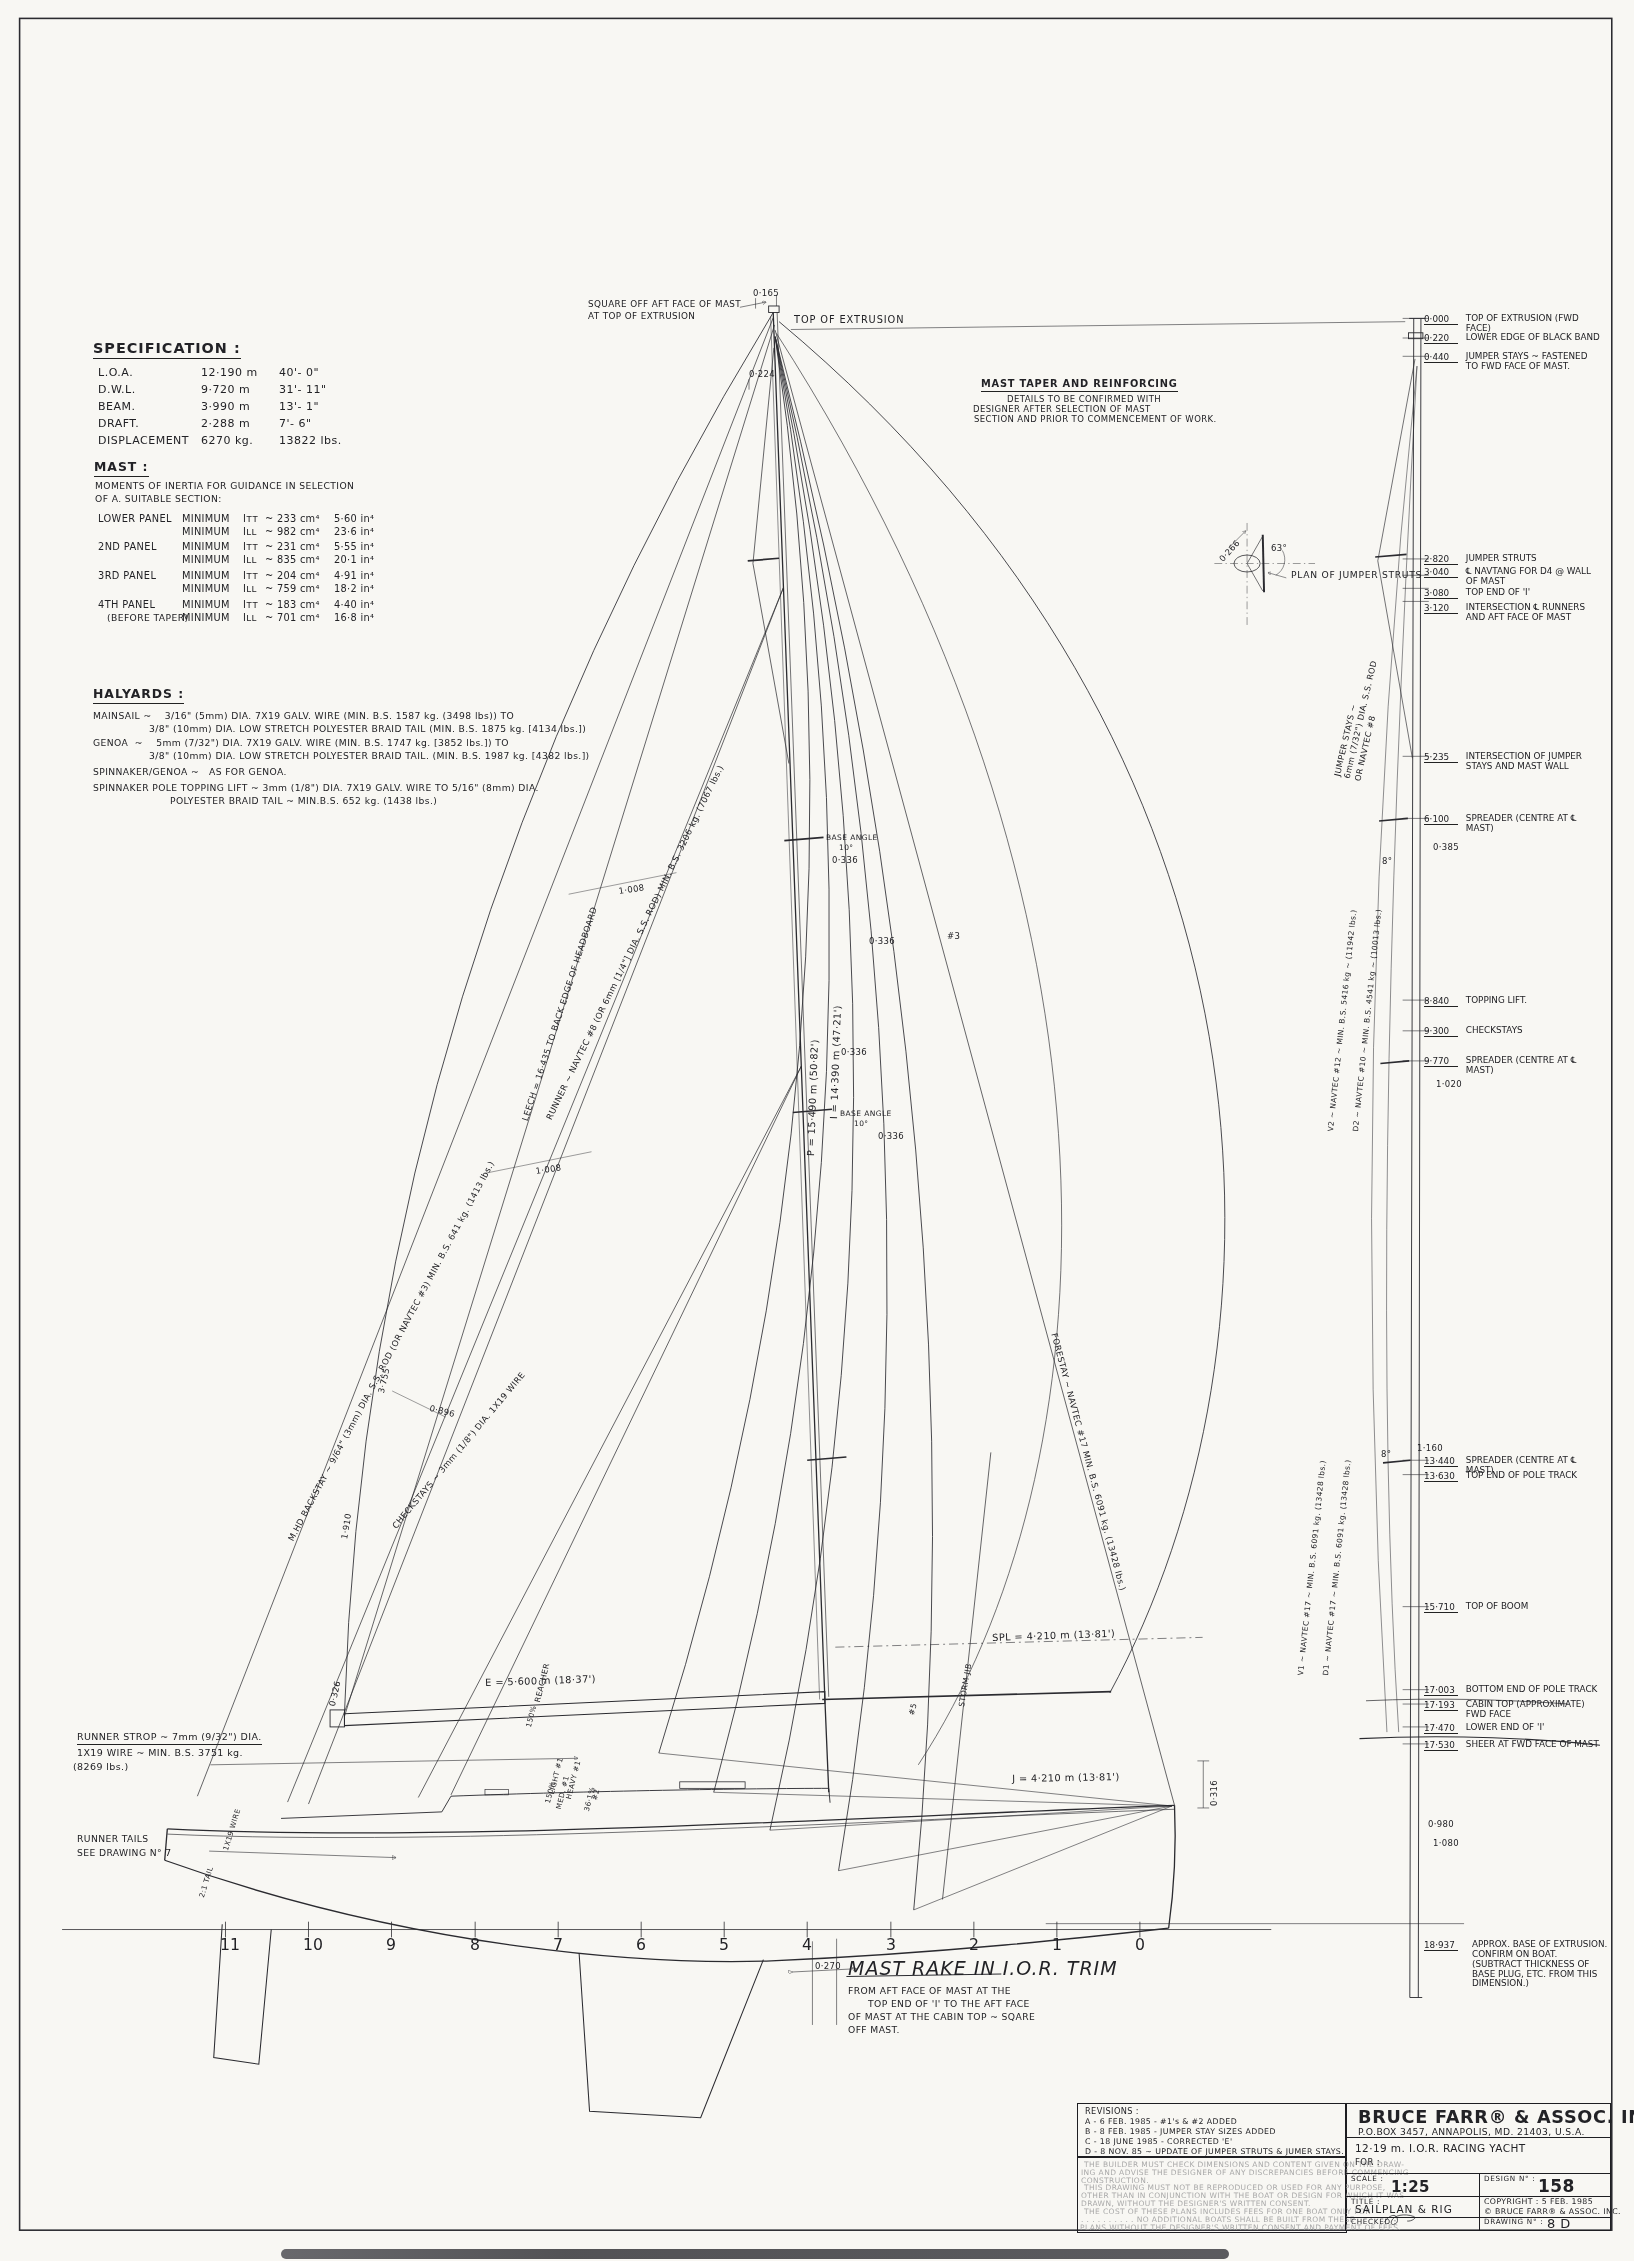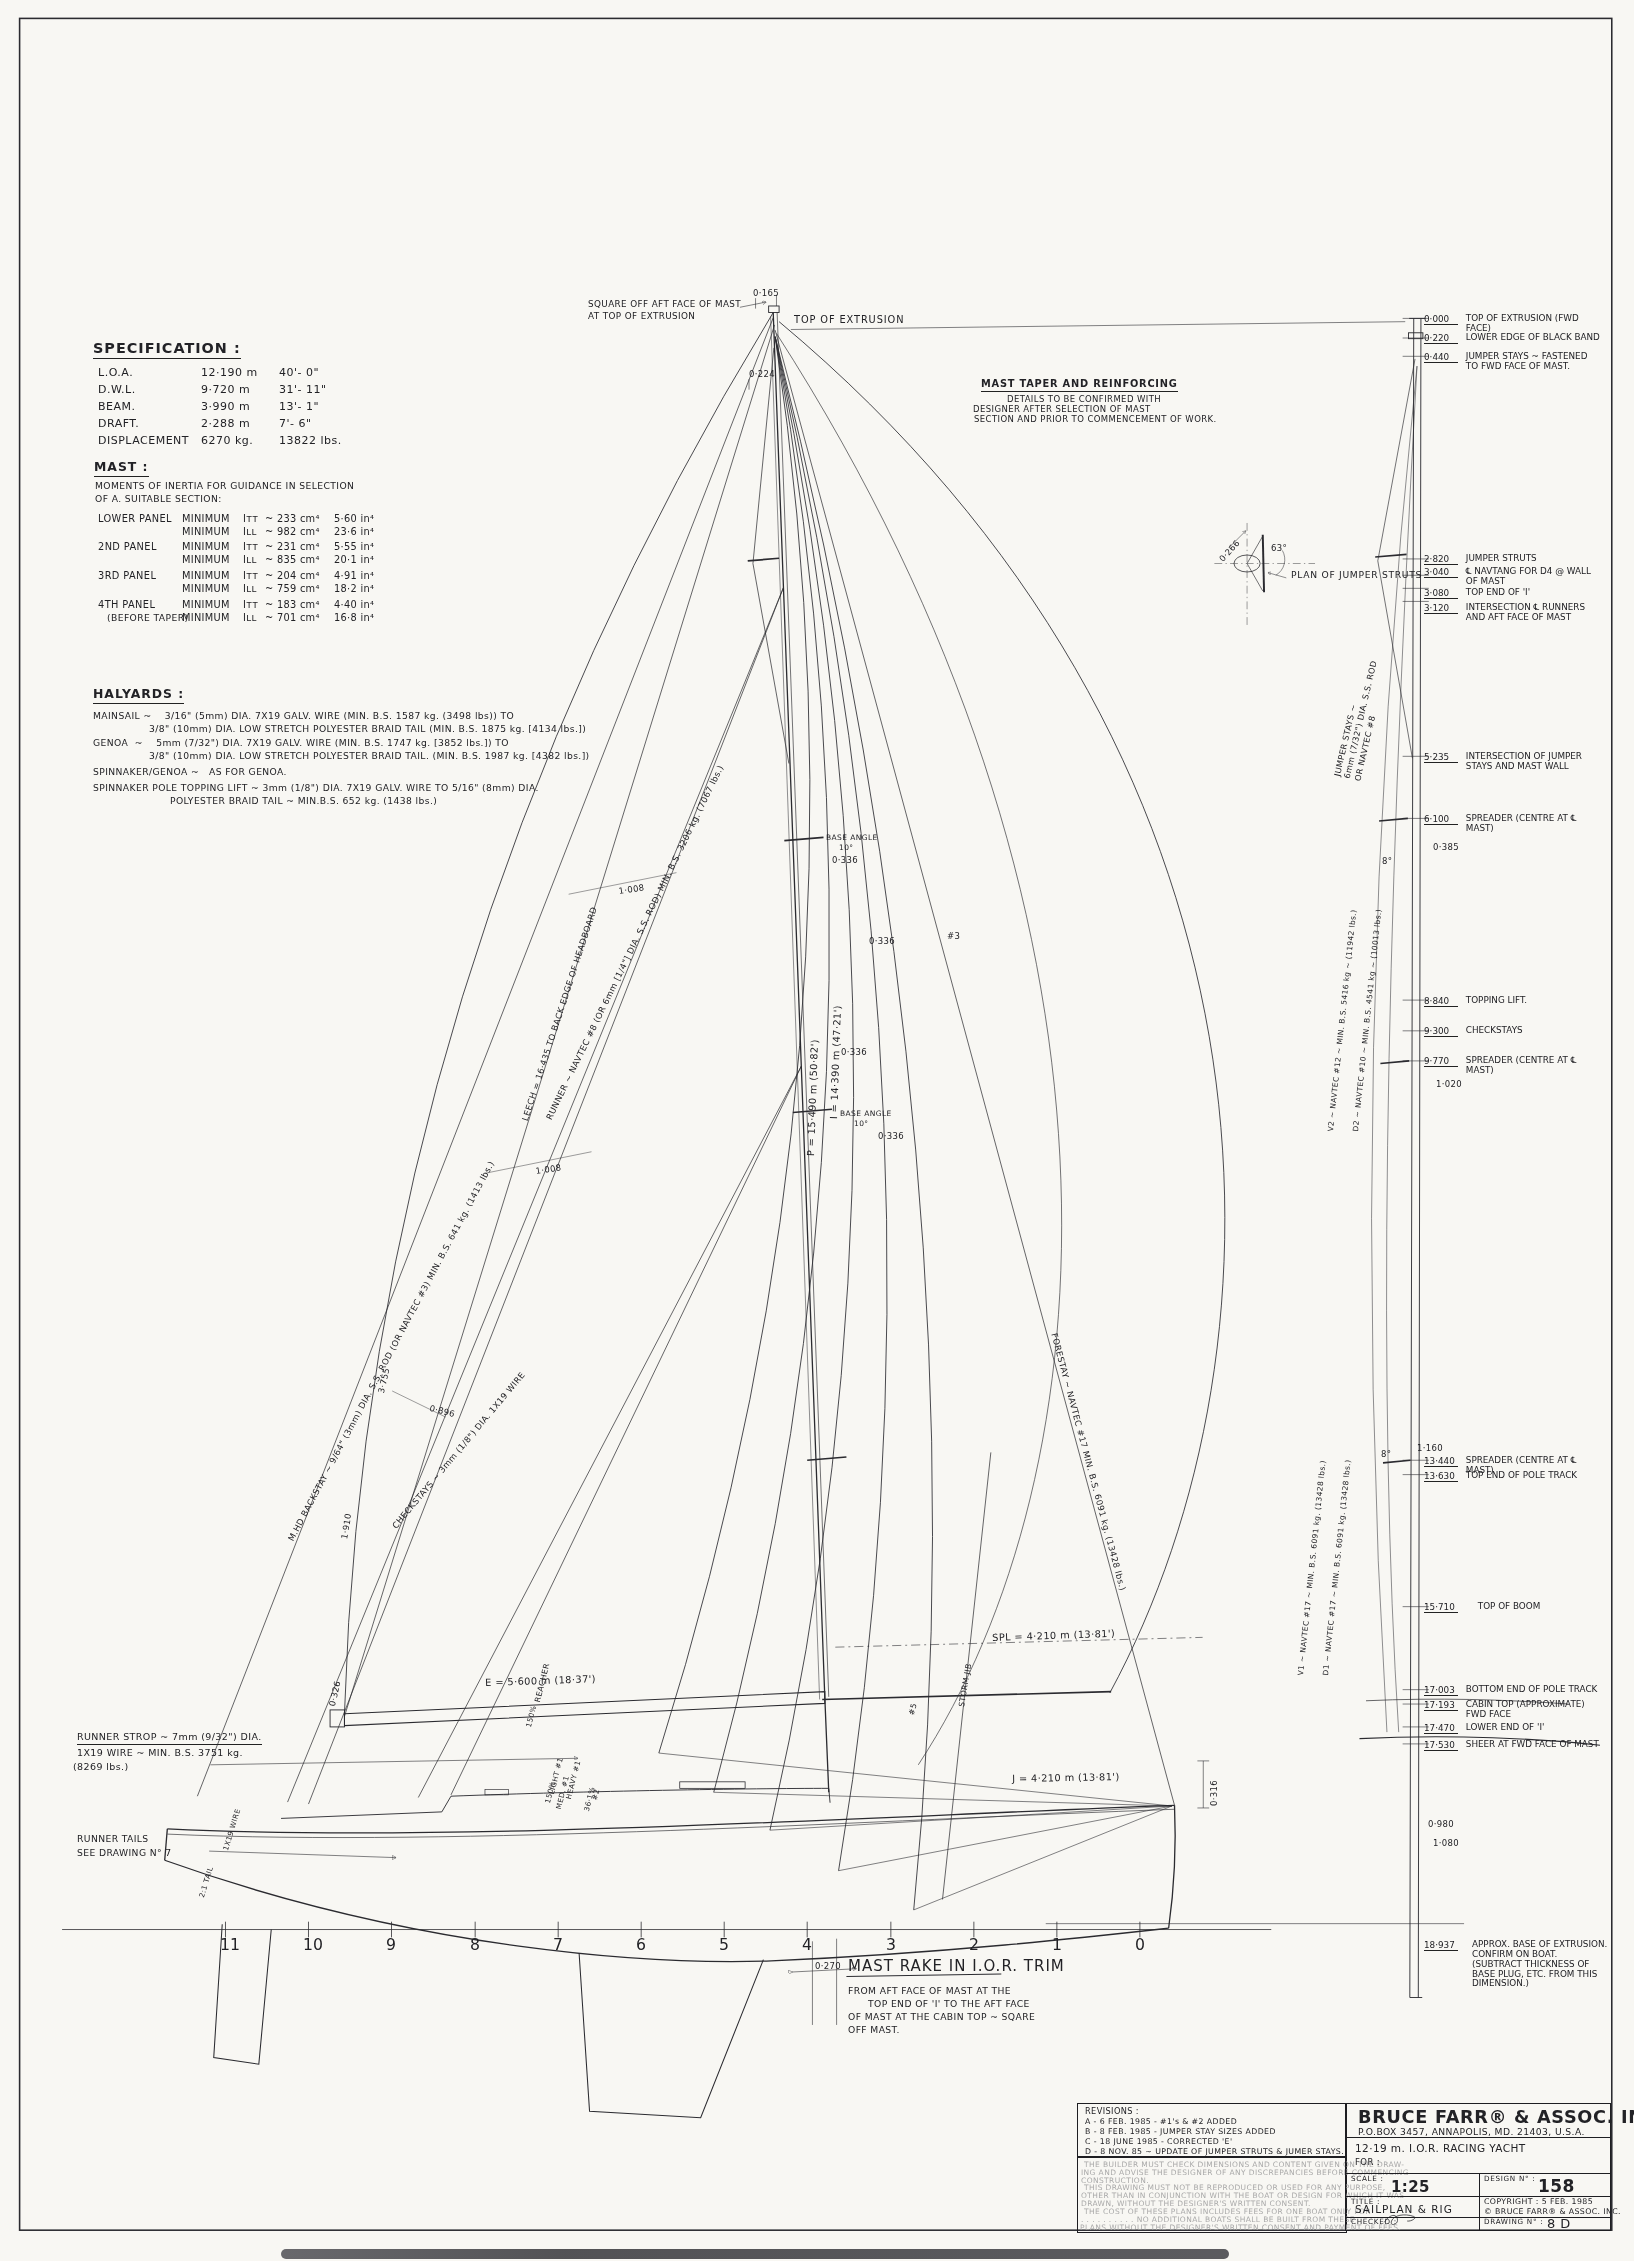--- a/index.html
+++ b/index.html
@@ -350,21 +350,21 @@
     <span style="display:block;">JUMPER STAYS ~</span>
     <span style="display:block;">6mm (7/32") DIA. S.S. ROD</span>
     <span style="display:block;">OR NAVTEC #8</span>
   </div>
   <div class="t rot" style="left:1326px;top:1131px;font-size:7.5px;transform:rotate(-84deg);">V2 ~ NAVTEC #12 ~ MIN. B.S. 5416 kg ~ (11942 lbs.)</div>
   <div class="t rot" style="left:1351px;top:1131px;font-size:7.5px;transform:rotate(-84deg);">D2 ~ NAVTEC #10 ~ MIN. B.S. 4541 kg ~ (10013 lbs.)</div>
   <div class="t rot" style="left:1296px;top:1675px;font-size:7.5px;transform:rotate(-84deg);">V1 ~ NAVTEC #17 ~ MIN. B.S. 6091 kg. (13428 lbs.)</div>
   <div class="t rot" style="left:1321px;top:1675px;font-size:7.5px;transform:rotate(-84deg);">D1 ~ NAVTEC #17 ~ MIN. B.S. 6091 kg. (13428 lbs.)</div>
 
   <div class="t dim" style="left:815px;top:1961px;">0·270</div>
-  <div class="t" style="left:848px;top:1957px;font-size:15px;letter-spacing:1px;">MAST RAKE IN I.O.R. TRIM</div>
+  <div class="t" style="left:848px;top:1957px;font-size:19px;letter-spacing:1px;font-style:italic;">MAST RAKE IN I.O.R. TRIM</div>
   <div class="t" style="left:848px;top:1985px;font-size:9.2px;">FROM AFT FACE OF MAST AT THE</div>
   <div class="t" style="left:848px;top:1998px;font-size:9.2px;margin-left:20px;">TOP END OF 'I' TO THE AFT FACE</div>
   <div class="t" style="left:848px;top:2011px;font-size:9.2px;">OF MAST AT THE CABIN TOP ~ SQARE</div>
   <div class="t" style="left:848px;top:2024px;font-size:9.2px;">OFF MAST.</div>
 
   <div class="t st" style="left:220px;top:1935px;">11</div>
   <div class="t st" style="left:303px;top:1935px;">10</div>
   <div class="t st" style="left:386px;top:1935px;">9</div>
   <div class="t st" style="left:470px;top:1935px;">8</div>
   <div class="t st" style="left:553px;top:1935px;">7</div>
@@ -425,21 +425,21 @@
       <span class="ct">SPREADER (CENTRE AT ℄ MAST)</span>
     </div>
   <div class="co" style="top:1456px;">
       <span class="cv">13·440</span>
       <span class="ct">SPREADER (CENTRE AT ℄ MAST)</span>
     </div>
   <div class="co" style="top:1471px;">
       <span class="cv">13·630</span>
       <span class="ct">TOP END OF POLE TRACK</span>
     </div>
-  <div class="co" style="top:1602px;gap:12px;">
+  <div class="co" style="top:1602px;">
       <span class="cv">15·710</span>
       <span class="ct">TOP OF BOOM</span>
     </div>
   <div class="co" style="top:1685px;">
       <span class="cv">17·003</span>
       <span class="ct">BOTTOM END OF POLE TRACK</span>
     </div>
   <div class="co" style="top:1700px;">
       <span class="cv">17·193</span>
       <span class="ct">CABIN TOP (APPROXIMATE) FWD FACE</span>

